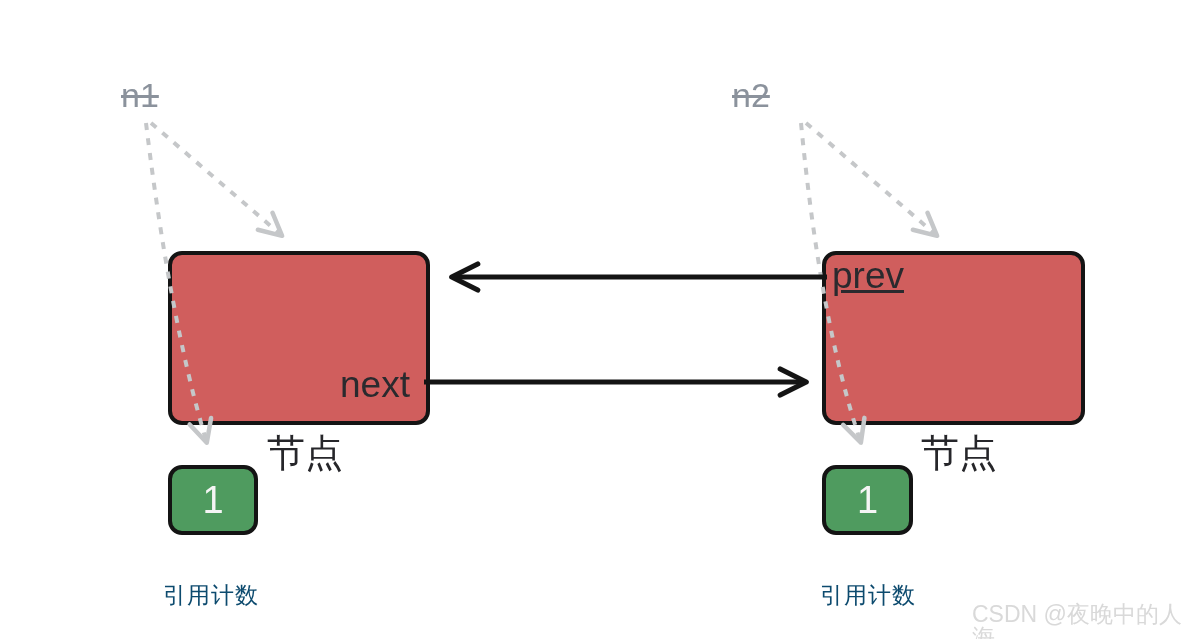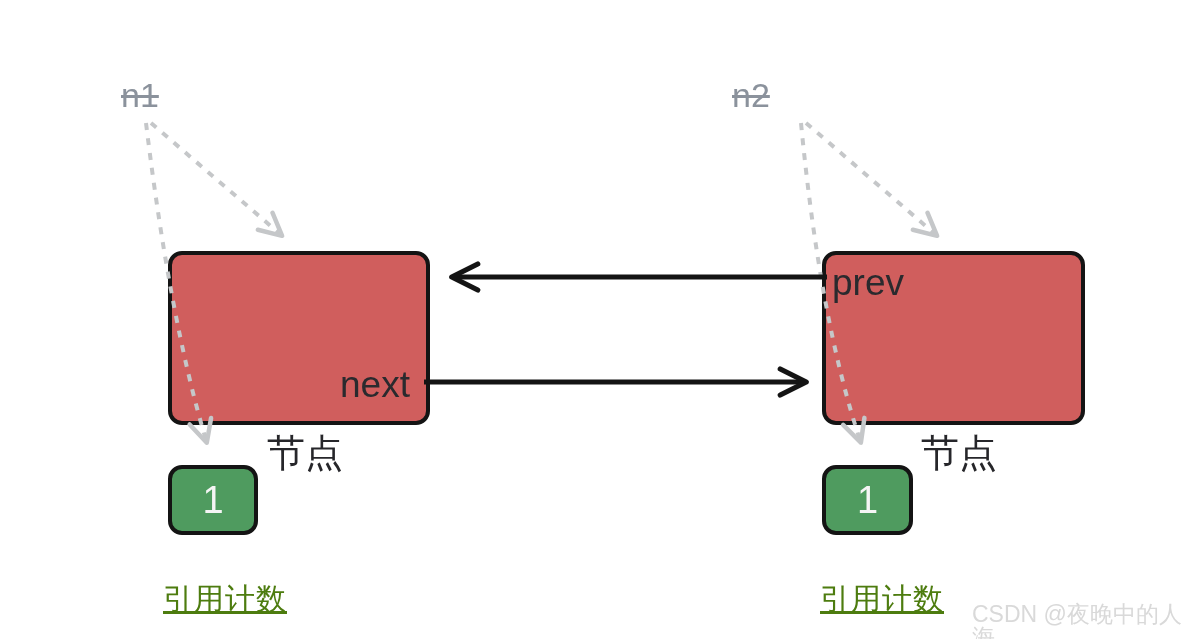--- a/index.html
+++ b/index.html
@@ -56,26 +56,25 @@
     align-items: center;
     justify-content: center;
     z-index: 1;
   }
   .count-value {
     font-size: 38px;
     color: #f5f5f5;
     line-height: 1;
   }
   .ref-caption {
-    font-size: 30px;
-    color: #4d7c0f;
+    font-size: 23px;
+    color: #0c4a6e;
     letter-spacing: 1px;
     line-height: 1;
     z-index: 2;
-    text-decoration: underline;
   }
   .watermark {
     font-size: 23px;
     color: #d9d9d9;
     line-height: 1;
     z-index: 2;
   }
   #arrow-layer {
     position: absolute;
     left: 0; top: 0;
@@ -90,21 +89,21 @@
 
 <div id="canvas">
 
   <div class="abs var-label" style="left:121px; top:78px;">n1</div>
   <div class="abs var-label" style="left:732px; top:78px;">n2</div>
 
   <div class="abs node-box" style="left:168px; top:251px; width:262px; height:174px;"></div>
   <div class="abs node-box" style="left:822px; top:251px; width:263px; height:174px;"></div>
 
   <div class="abs pointer-label" style="left:340px; top:366px;text-align:center;">next</div>
-  <div class="abs pointer-label" style="left:832px; top:264px;">prev</div>
+  <div class="abs pointer-label" style="left:832px; top:257px;text-decoration:underline;">prev</div>
 
   <div class="abs node-caption" style="left:267px; top:434px;">节点</div>
   <div class="abs node-caption" style="left:921px; top:434px;">节点</div>
 
   <div class="abs count-box" style="left:168px; top:465px; width:90px; height:70px;">
     <span class="count-value">1</span>
   </div>
   <div class="abs count-box" style="left:822px; top:465px; width:91px; height:70px;">
     <span class="count-value">1</span>
   </div>

